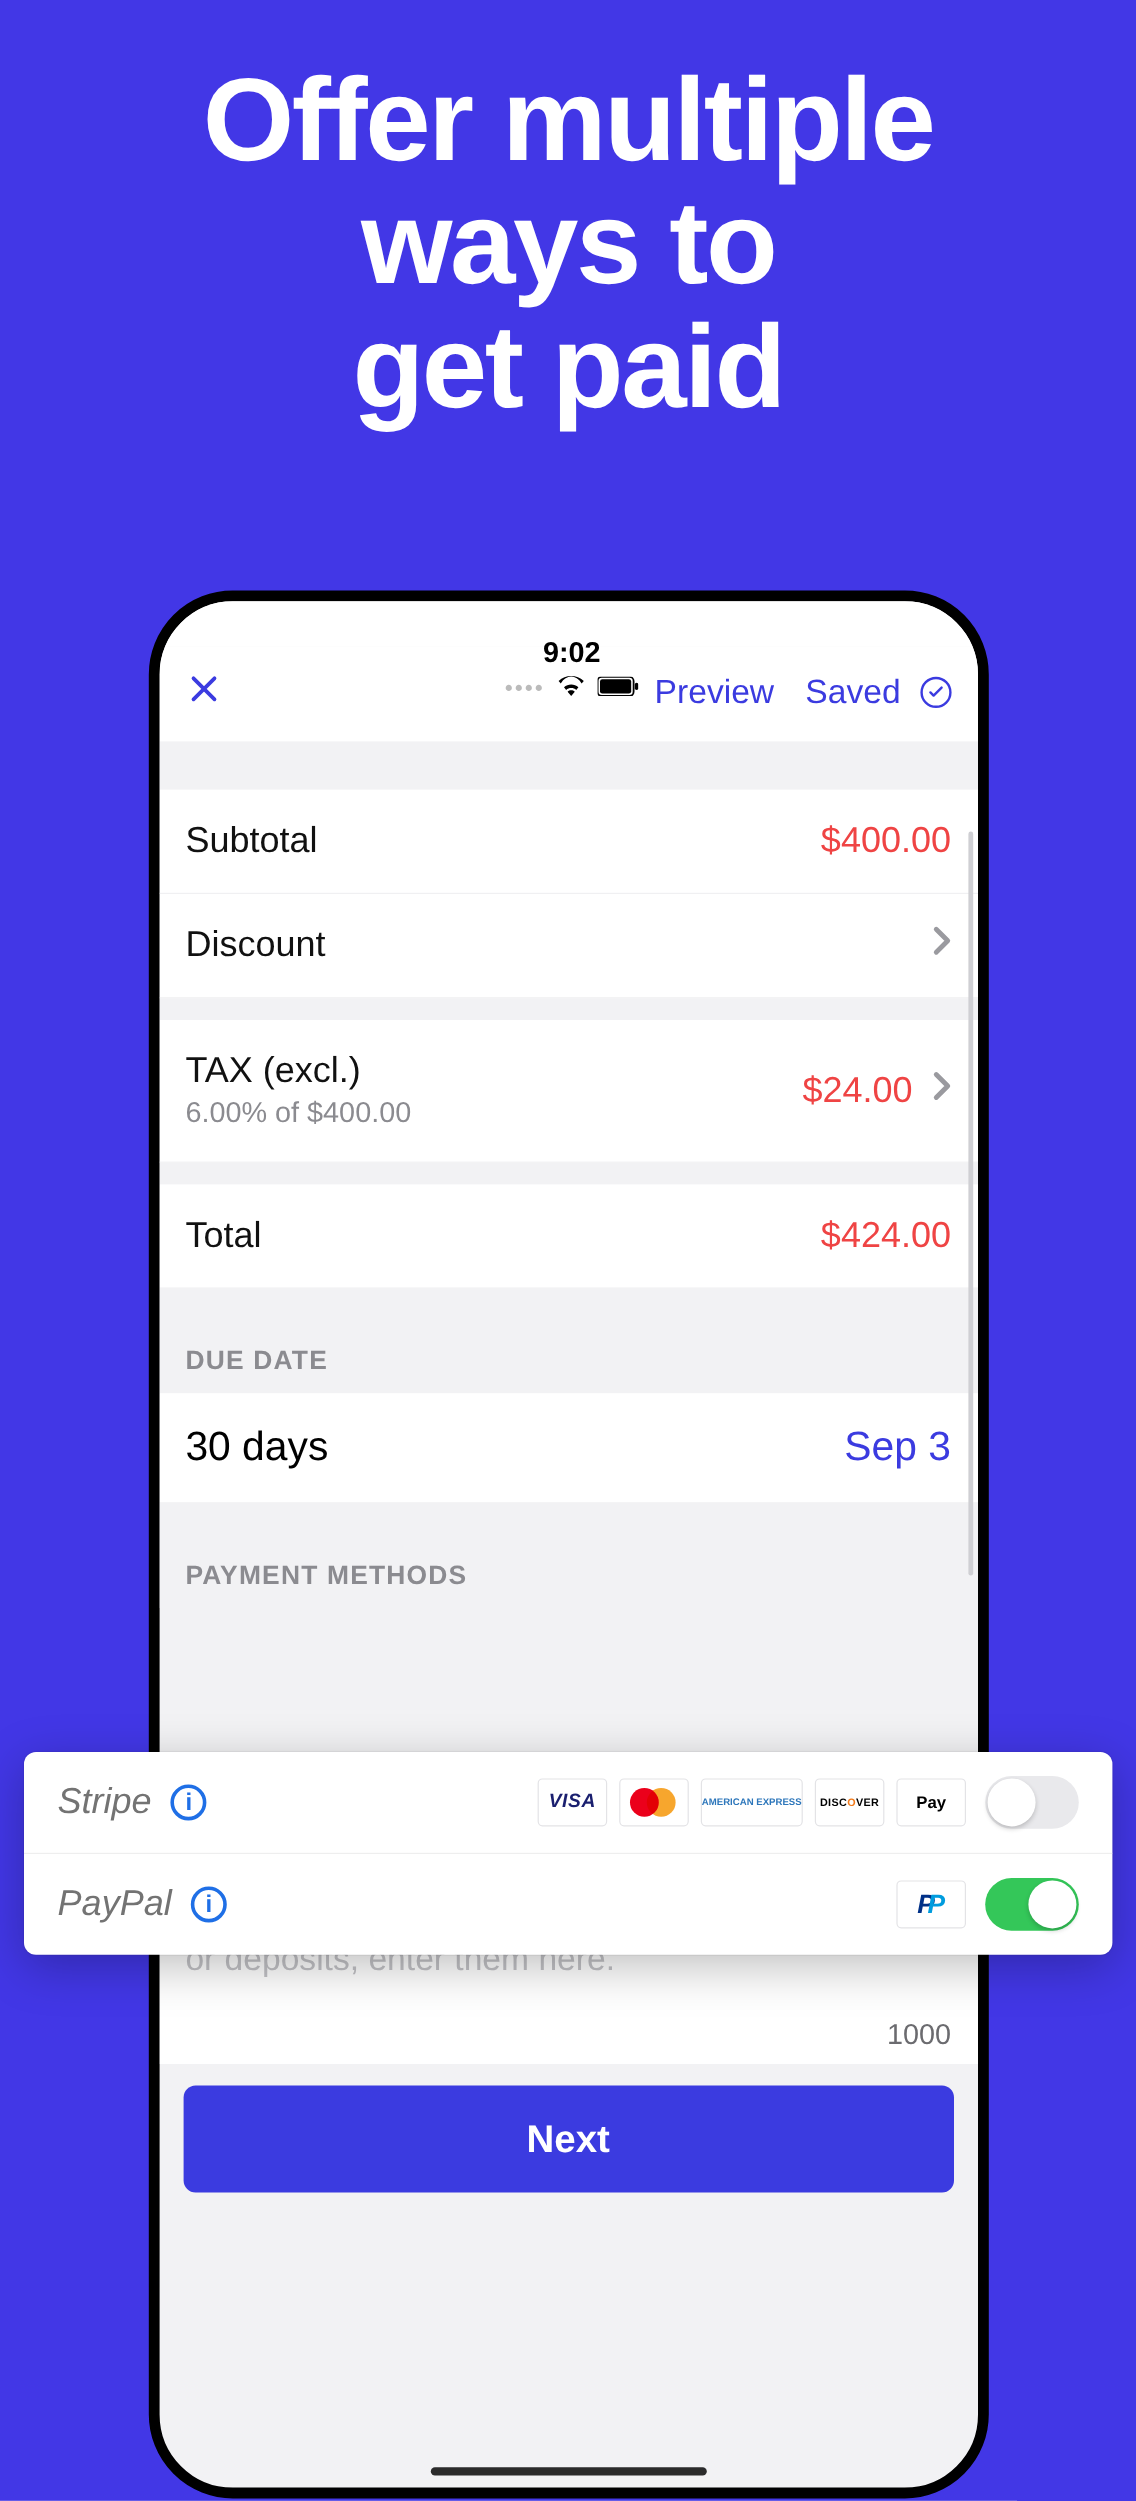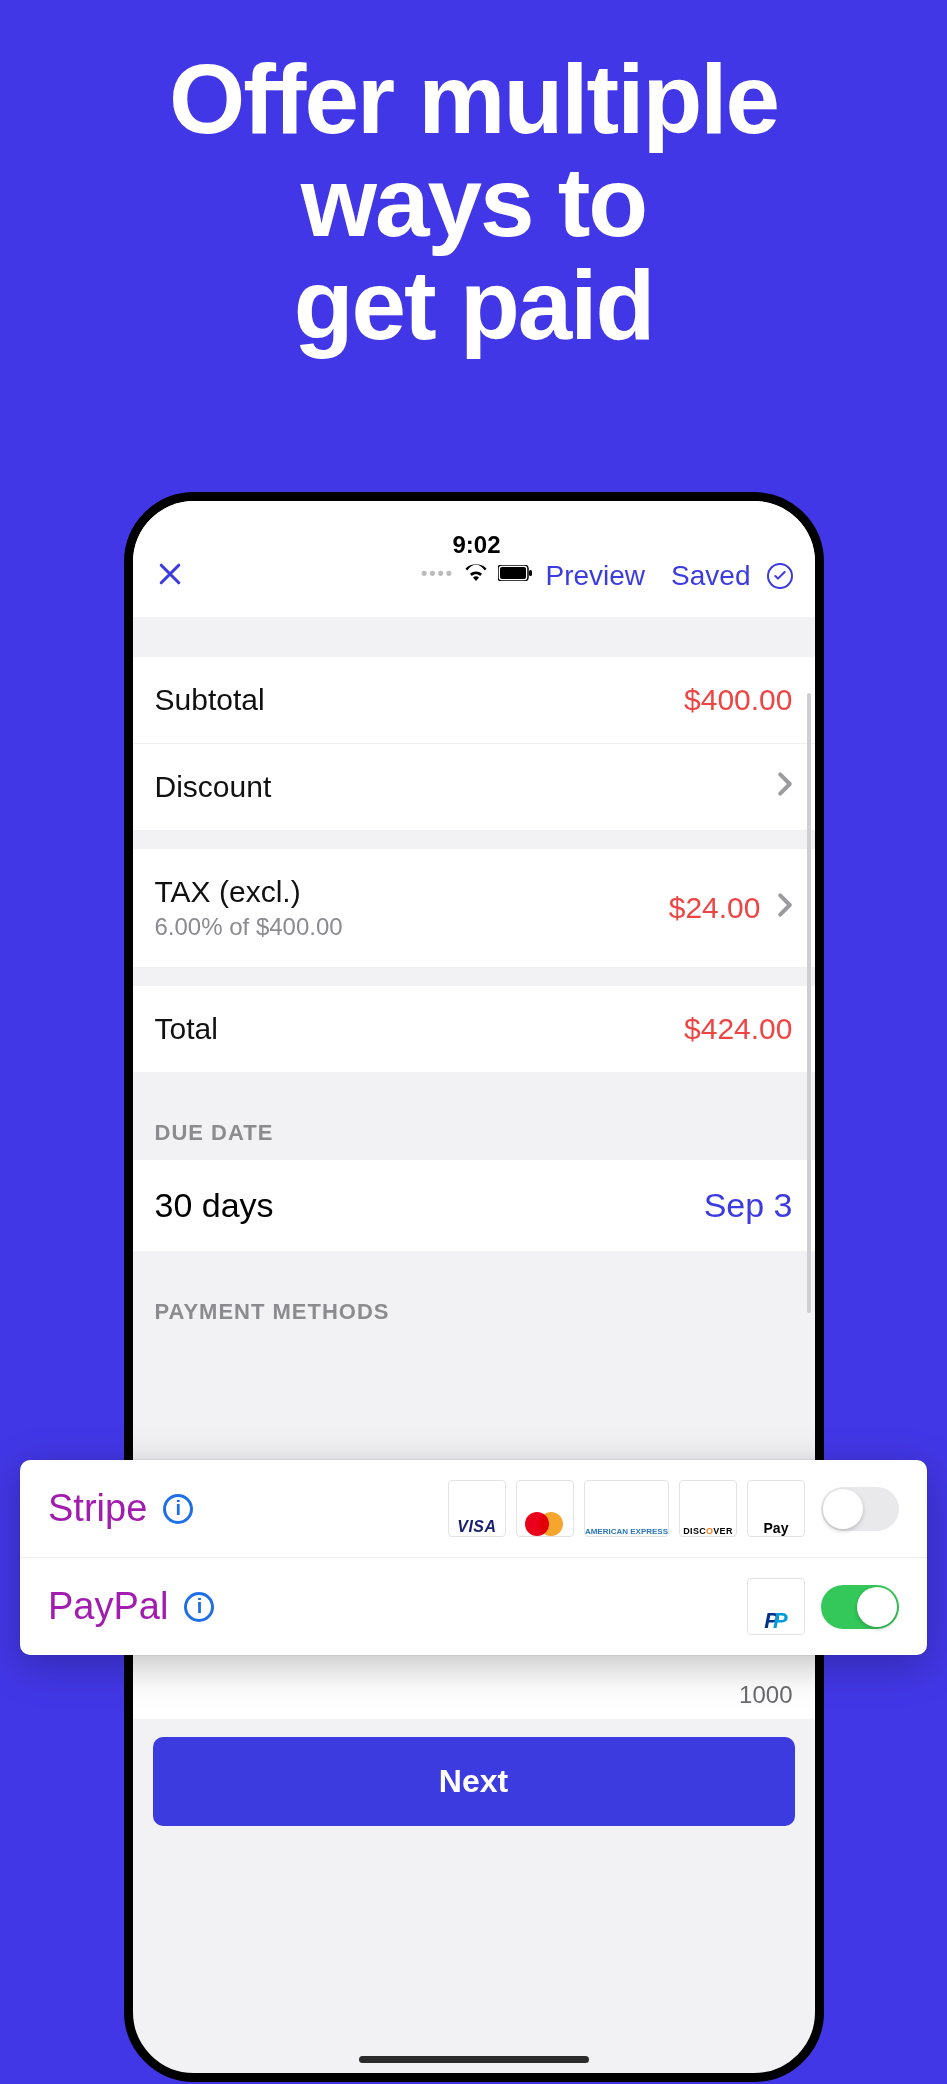--- a/index.html
+++ b/index.html
@@ -105,36 +105,36 @@
     overflow: hidden;
   }
   .pm-row {
     display: flex;
     align-items: center;
     padding: 20px 28px;
     gap: 16px;
     border-bottom: 1px solid #eee;
   }
   .pm-row:last-child { border-bottom: none; }
-  .pm-label { font-size: 38px; color: #a21caf; }
+  .pm-label { font-size: 30px; color: #737373; font-style: italic; }
   .pm-info {
     width: 30px; height: 30px; border: 3px solid #1f6fe6;
     border-radius: 50%; display: inline-flex; align-items: center; justify-content: center;
     color: #1f6fe6; font-weight: 700; font-size: 20px;
   }
   .pm-spacer { flex: 1; }
   .pm-brands { display: flex; gap: 10px; align-items: center; }
   .brand-box {
     border: 1px solid #e3e3e6;
     border-radius: 4px;
     background: #fff;
-    height: 57px;
+    height: 40px;
     min-width: 58px;
     display: inline-flex;
-    align-items: flex-end;
+    align-items: center;
     justify-content: center;
     font-size: 12px;
     font-weight: 700;
   }
   .visa-txt { color: #1a1f6f; font-style: italic; font-size: 16px; letter-spacing: 0.5px; }
   .mc-circles { position: relative; width: 40px; height: 24px; }
   .mc-circles .c1, .mc-circles .c2 { position: absolute; width: 24px; height: 24px; border-radius: 50%; top: 0; }
   .mc-circles .c1 { left: 0; background: #eb001b; }
   .mc-circles .c2 { left: 14px; background: #f79e1b; opacity: 0.92; mix-blend-mode: multiply; }
   .amex-txt { color: #2e77bb; font-size: 8px; text-align: center; line-height: 1; }

